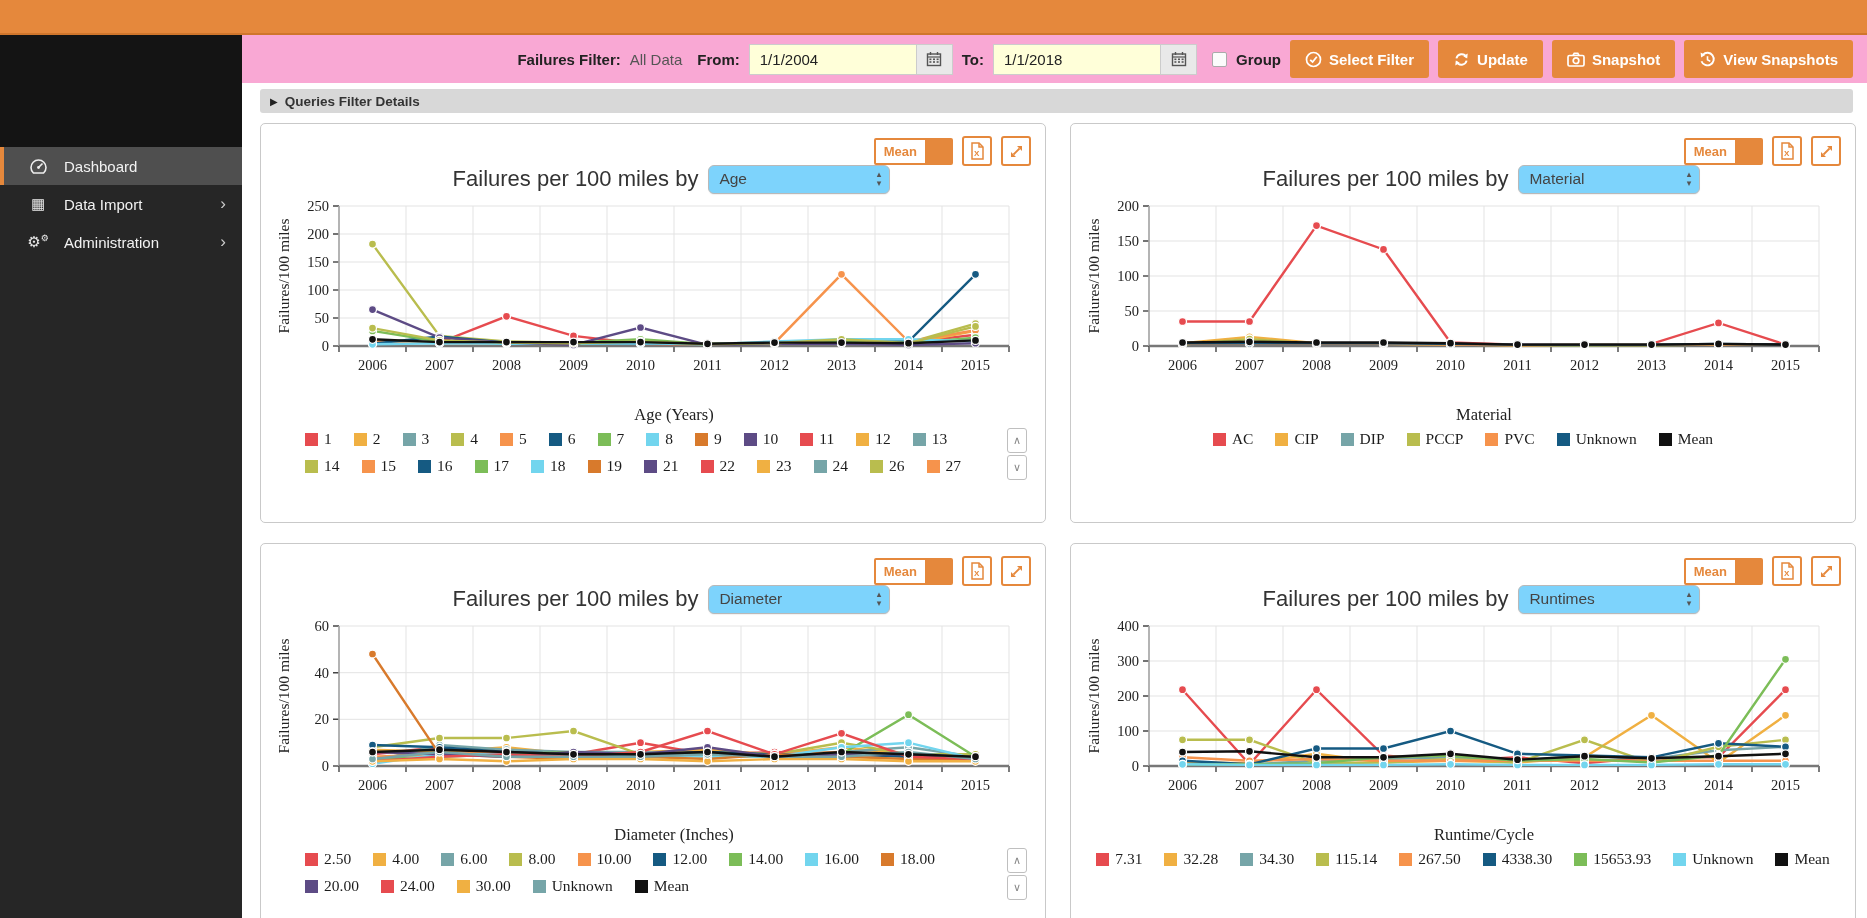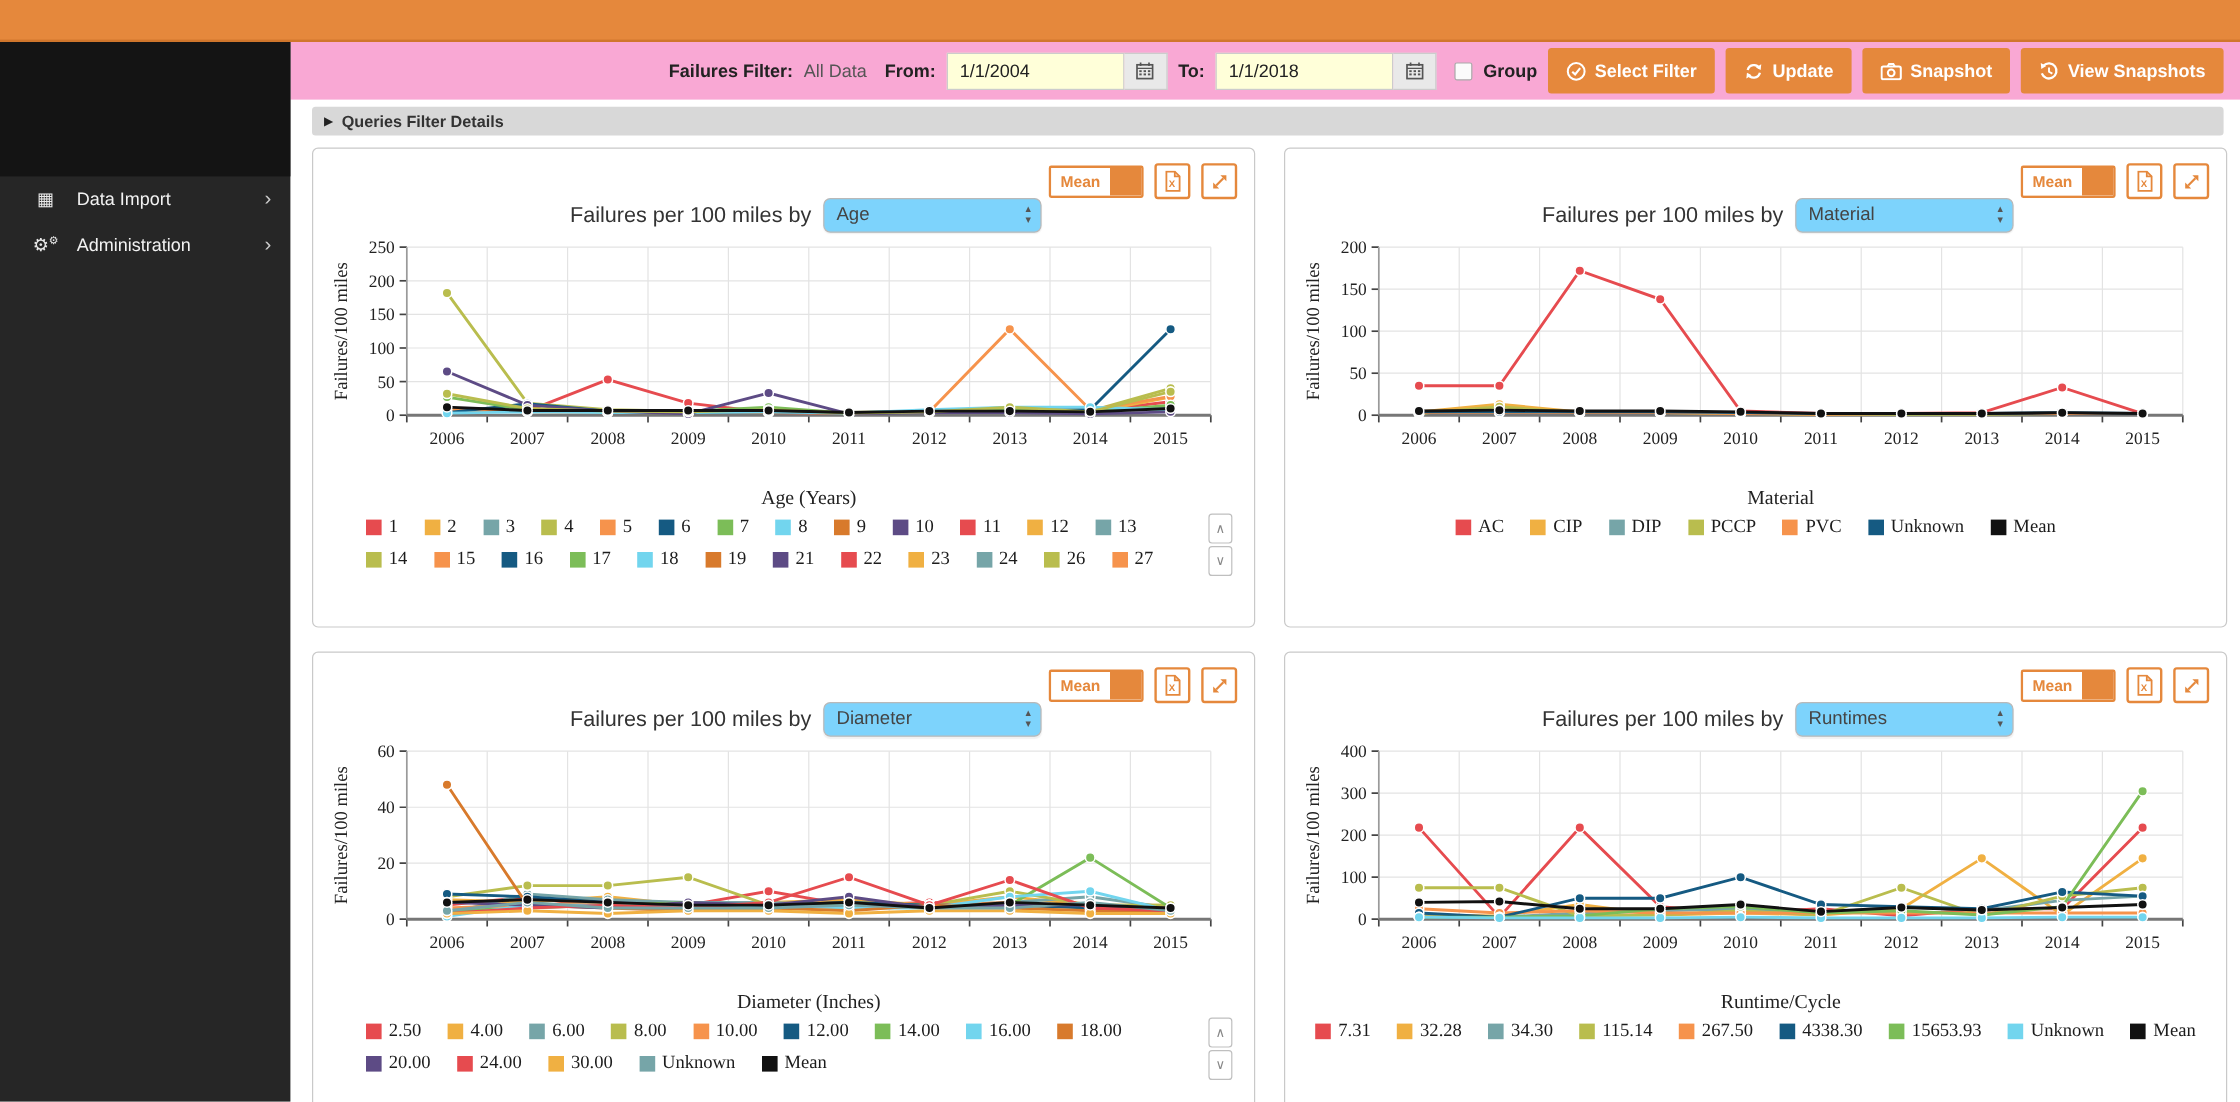--- a/index.html
+++ b/index.html
@@ -23,21 +23,21 @@
 
   
   .main { position:absolute; left:242px; top:35px; width:1625px; height:883px; background:#fff; }
 
   
   .toolbar { display:flex; align-items:center; justify-content:flex-end;
     height:48px; padding-right:14px; gap:9px; background:#f9a8d4; }
   .tb-label { font-weight:bold; font-size:15px; color:#222; }
   .tb-value { font-size:15px; color:#555; margin-right:6px; }
   .input-group { display:flex; align-items:stretch; height:31px; }
-  .date-input { width:148px; height:31px; background:#ffffd9; border:1px solid #cccccc;
+  .date-input { width:168px; height:31px; background:#ffffd9; border:1px solid #cccccc;
     padding:0 10px; font-size:15px; color:#222; font-family:"Liberation Sans",sans-serif; }
   .date-addon { width:36px; background:#e9e9e9; border:1px solid #cccccc; border-left:none;
     display:flex; align-items:center; justify-content:center; cursor:pointer; }
   .group-check { width:15px; height:15px; border:1px solid #aaa; background:#fbfbfb;
     border-radius:2px; margin-left:6px; cursor:pointer; }
   .btn { display:inline-flex; align-items:center; gap:7px; height:38px; padding:0 15px;
     background:#e5883c; color:#fff; font-weight:bold; font-size:15px; border:none;
     border-radius:3px; cursor:pointer; font-family:"Liberation Sans",sans-serif; }
   .btn svg { display:block; }
 
@@ -59,21 +59,21 @@
     overflow:hidden; cursor:pointer; }
   .mean-toggle .mt-label { background:#fff; color:#e5883c; font-weight:bold; font-size:13px;
     display:flex; align-items:center; padding:0 8px; }
   .mean-toggle .mt-knob { width:26px; background:#e5883c; }
   .icon-btn { width:30px; height:30px; background:#fff; border:2px solid #e5883c; border-radius:3px;
     display:flex; align-items:center; justify-content:center; cursor:pointer; padding:0; }
 
   
   .panel-title-row { display:flex; align-items:center; justify-content:center; gap:10px;
     margin-top:30px; height:30px; }
-  .panel-title { font-size:18px; color:#333;margin-left:37px; }
+  .panel-title { font-size:22px; color:#333;margin-left:37px; }
   .fake-select { position:relative; width:182px; height:29px; border:1px solid #b9b9b9;
     border-radius:6px; background:#7dd3fc; display:flex; align-items:center;
     padding:0 24px 0 10px; font-size:15.5px; color:#444; cursor:pointer;
     box-shadow:0 1px 1px rgba(0,0,0,0.06); }
   .fake-select .spin { position:absolute; right:8px; top:4px; display:flex; flex-direction:column;
     line-height:9px; font-size:9px; color:#555; }
 
   
   .chart-svg { display:block; margin-top:2px; }
   .grid-line { stroke:#e3e3e3; stroke-width:1; }
@@ -99,20 +99,30 @@
     justify-content:center; cursor:pointer; }
 </style>
 </head>
 <body>
 
 <div class="topbar"></div>
 
 <div class="sidebar">
   <div class="logo-space"></div>
 
+  <div class="nav-item active">
+    <span class="nv-icon">
+      <svg width="17" height="15" viewBox="0 0 17 15">
+          <path d="M8.5 1a7.5 7.5 0 0 0-7.5 7.5c0 2.2 1 4.2 2.4 5.5h10.2a7.6 7.6 0 0 0 2.4-5.5A7.5 7.5 0 0 0 8.5 1z" fill="none" stroke="#eee" stroke-width="1.6"></path>
+          <line x1="8.5" y1="8.5" x2="12.5" y2="4.5" stroke="#eee" stroke-width="1.7"></line>
+          <circle cx="8.5" cy="8.5" r="1.4" fill="#eee"></circle>
+        </svg>
+    </span>
+    <span>Dashboard</span>
+  </div>
 
   <div class="nav-item">
     <span class="nv-icon">▦</span>
     <span>Data Import</span>
     <span class="chev">›</span>
   </div>
 
 
   <div class="nav-item">
     <span class="nv-icon">⚙<span style="font-size:9px; vertical-align:4px;">⚙</span></span>

